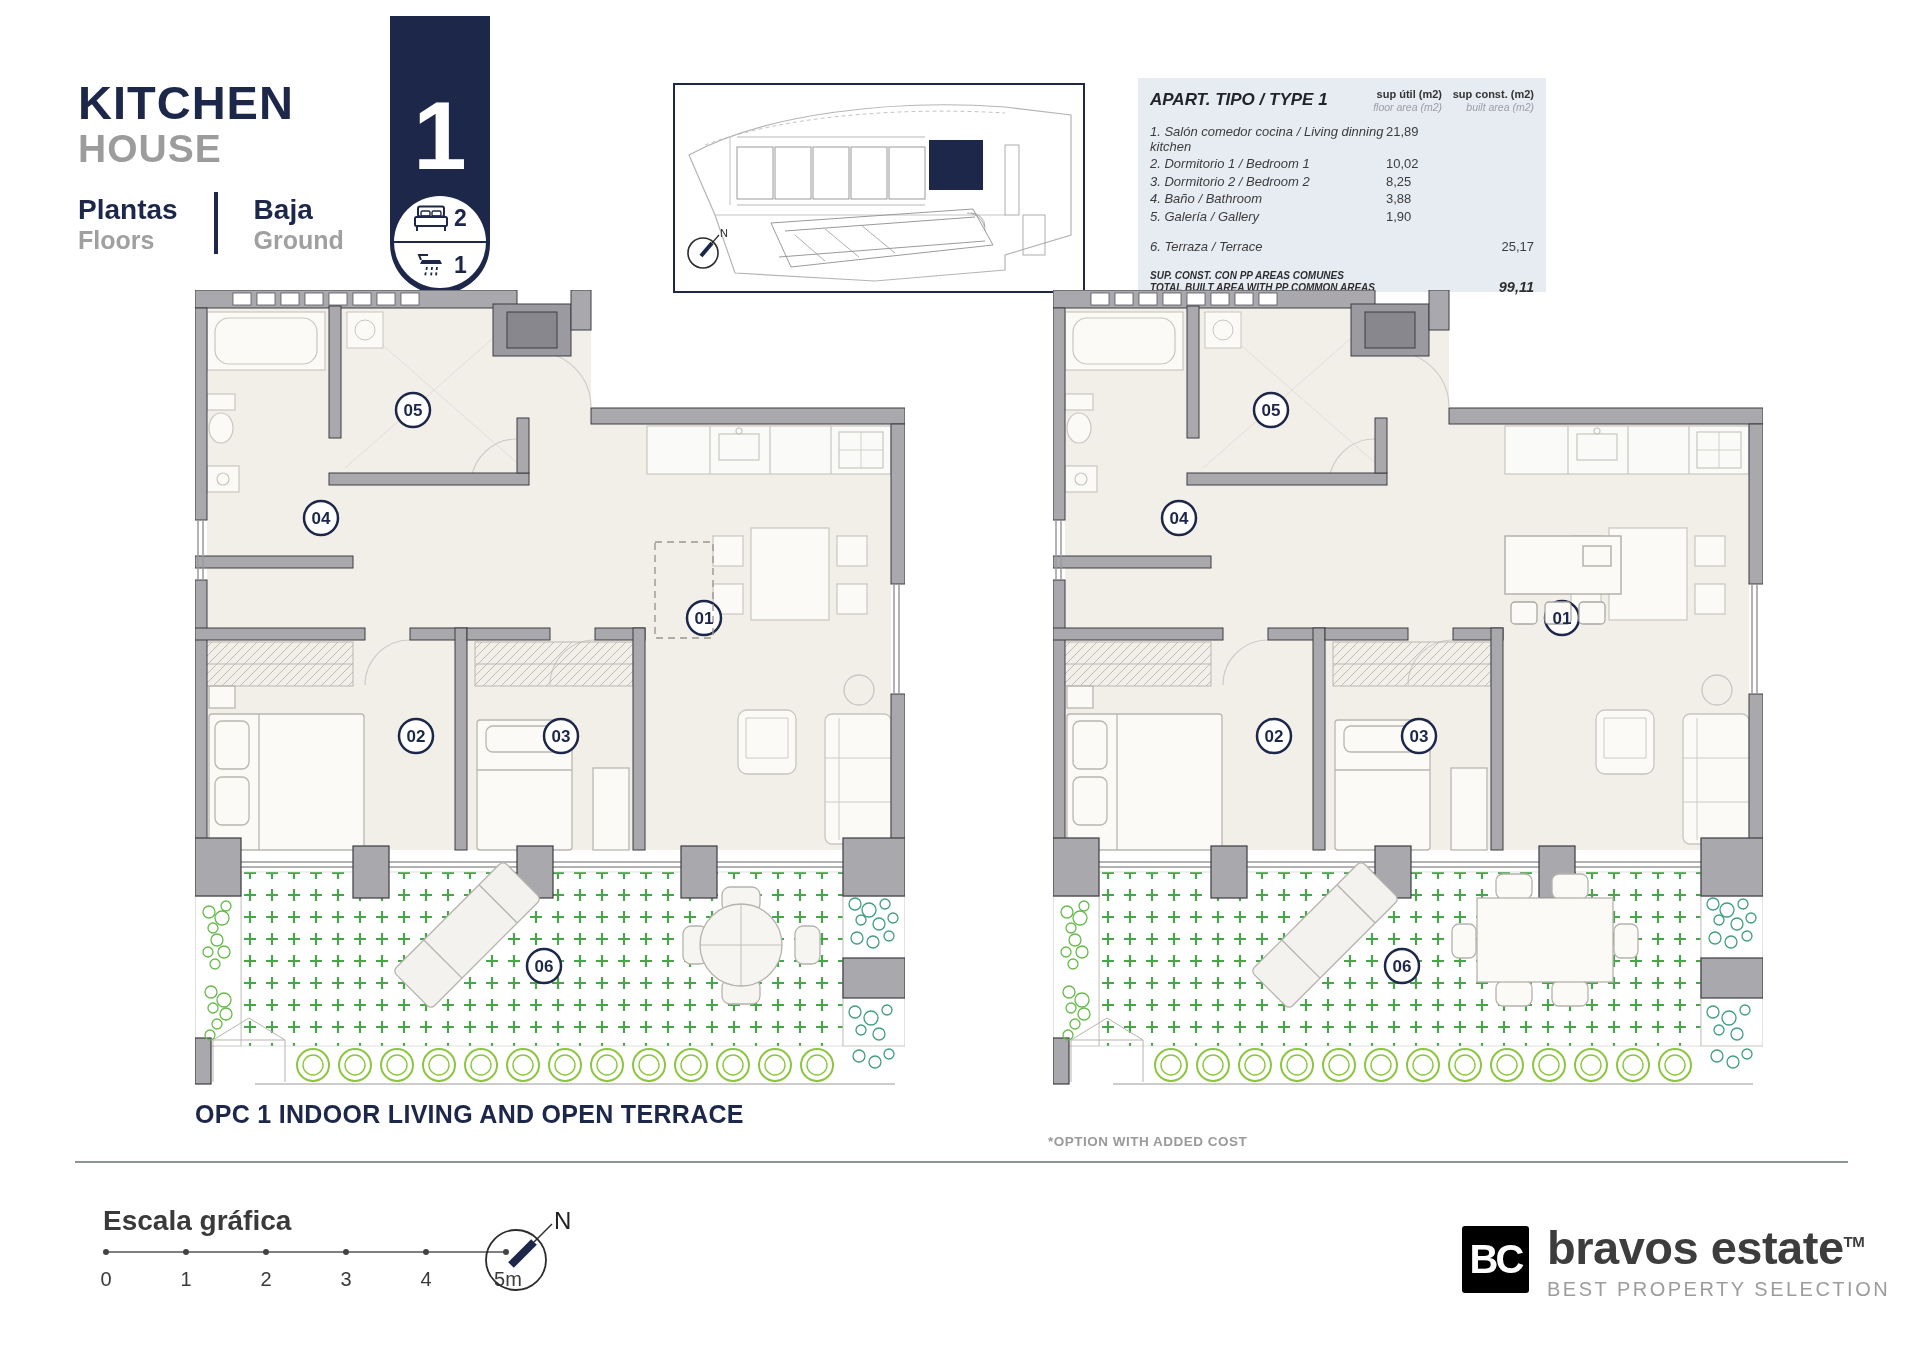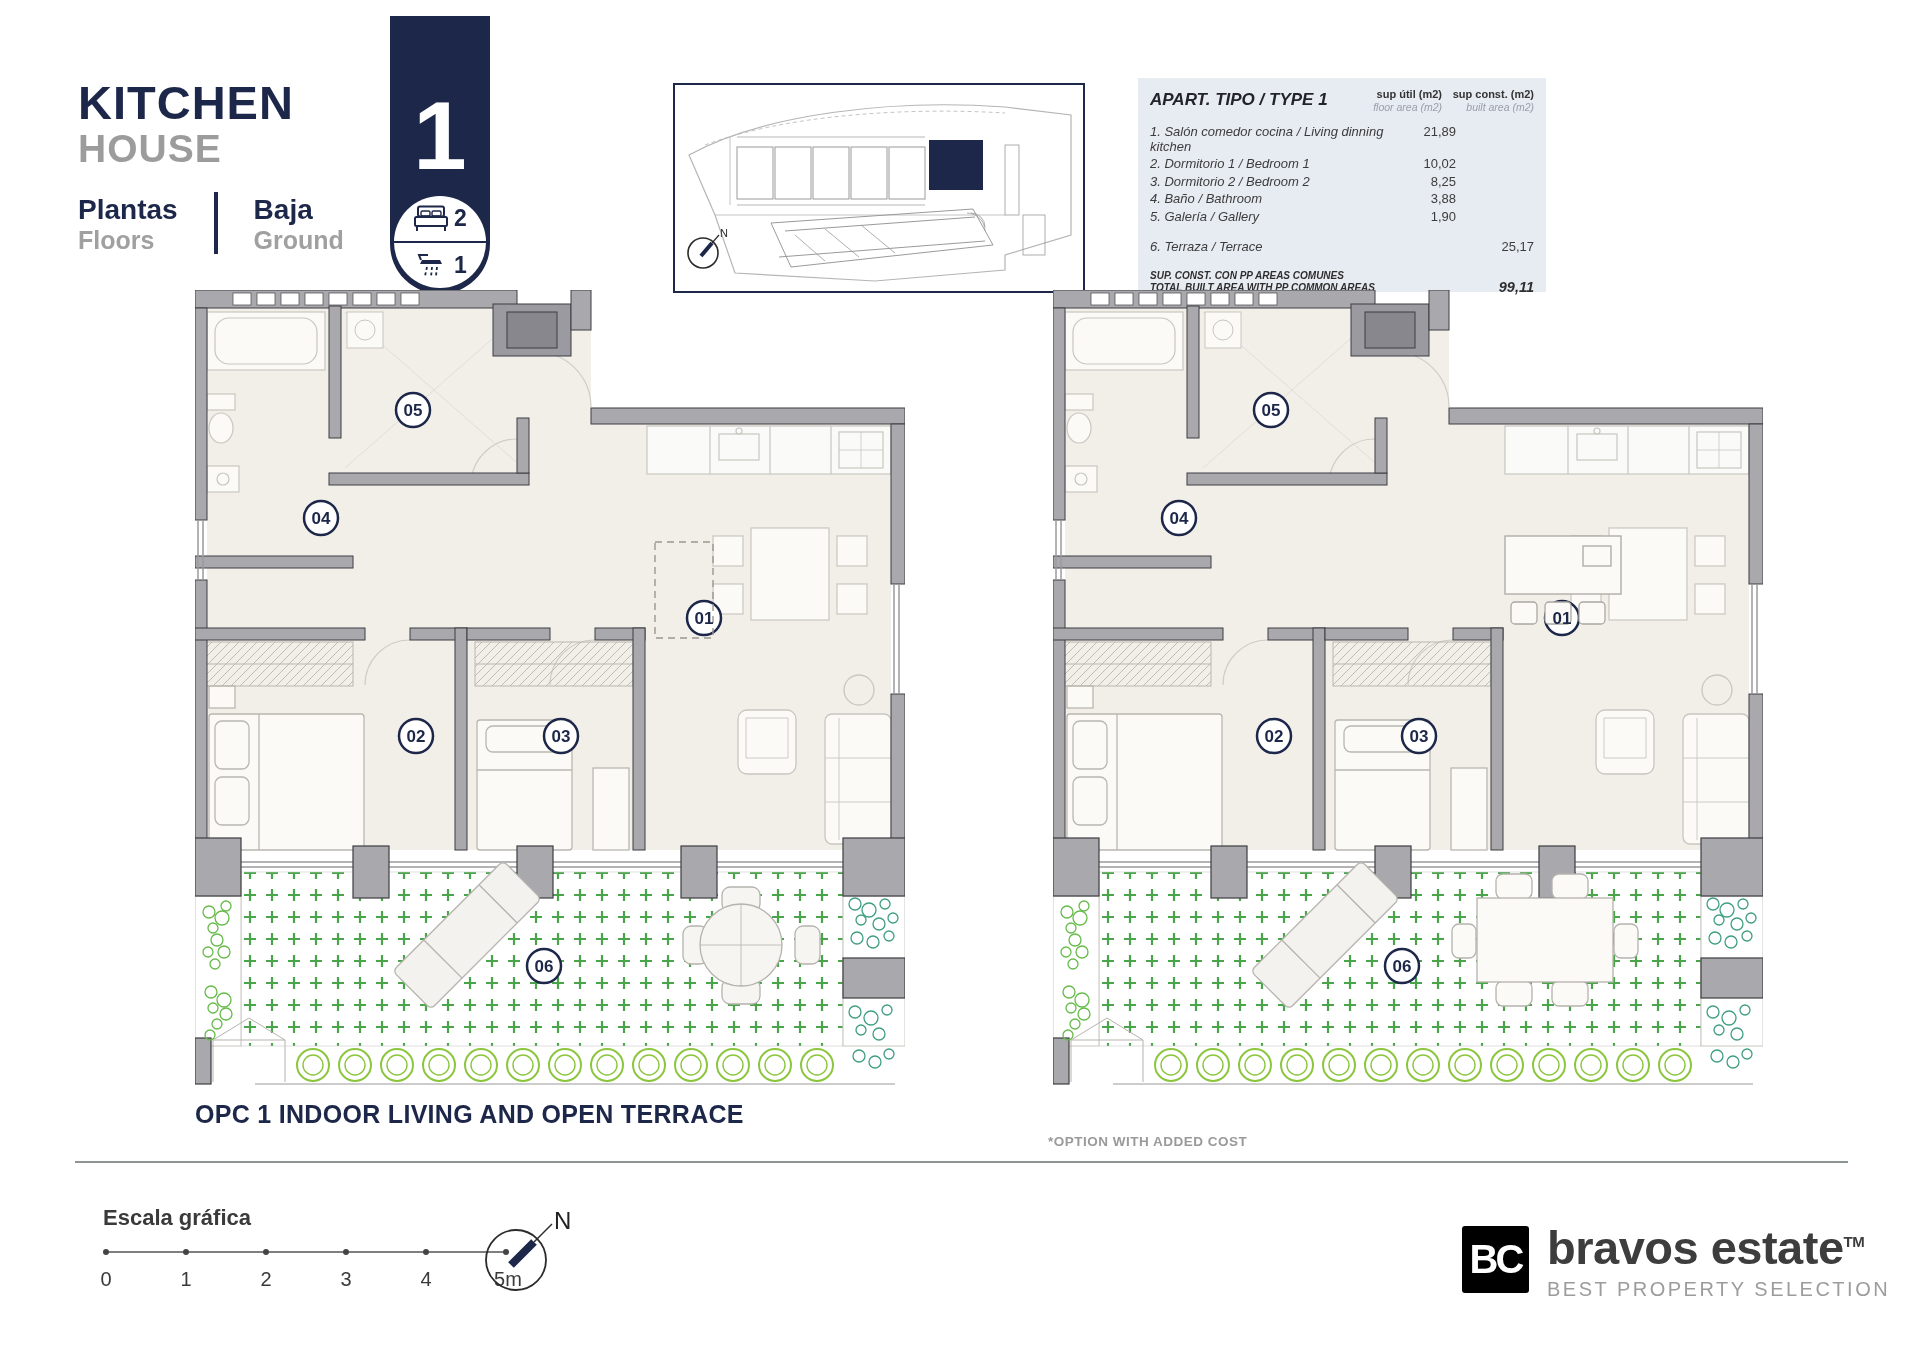--- a/index.html
+++ b/index.html
@@ -36,41 +36,41 @@
   .area-table { position:absolute; left:1138px; top:78px; width:408px; height:214px;
                 background:#e7ebf2; padding:10px 12px 8px 12px; color:#3c3c3c; }
   .at-head { display:flex; }
   .at-title { flex:1; font-size:17px; font-weight:bold; font-style:italic; color:#23232b; padding-top:2px; }
   .at-col { width:92px; text-align:right; line-height:1.2; }
   .at-col .l1 { font-size:11px; font-weight:bold; color:#333; }
   .at-col .l2 { font-size:10.5px; font-style:italic; color:#9aa0a8; }
   .at-rows { margin-top:10px; }
   .at-row { display:flex; font-size:13px; line-height:15px; margin-bottom:2.5px; }
   .at-row .lbl { flex:1; font-style:italic; color:#3c3c3c; }
-  .at-row .util { width:70px; text-align:right; }
+  .at-row .util { width:70px; text-align:left; }
   .at-row .const { width:78px; text-align:right; }
   .at-row.gap { margin-top:15px; }
   .at-total { display:flex; align-items:flex-end; margin-top:16px; }
   .at-total .lbls { flex:1; font-size:10px; font-weight:bold; font-style:italic; color:#2e2e2e; line-height:1.25; }
   .at-total .val { width:78px; text-align:right; font-size:14.5px; font-weight:bold; font-style:italic; color:#2e2e2e; }
 
   
   .plan { position:absolute; top:290px; width:710px; height:795px; }
   .plan.left { left:195px; }
   .plan.right { left:1053px; }
   .caption { position:absolute; top:1100px; font-size:25px; font-weight:bold; color:#1c2749; letter-spacing:0.3px; }
   .caption.left { left:195px; }
   .caption.right { left:1048px; }
   .caption-note { position:absolute; left:1048px; top:1134px; font-size:13.5px; font-weight:bold;
                   color:#9a9a9a; letter-spacing:0.5px; }
 
   .hr-divider { position:absolute; left:75px; top:1161px; width:1773px; height:2px; background:#8d9494; }
 
   
-  .scalebar-label { position:absolute; left:103px; top:1205px; font-size:22px; font-weight:bold; color:#3a3a3a; }
+  .scalebar-label { position:absolute; left:103px; top:1205px; font-size:28px; font-weight:bold; color:#3a3a3a; }
   .scalebar-svg { position:absolute; left:96px; top:1238px; }
   .compass-svg { position:absolute; left:468px; top:1205px; }
 
   .logo { position:absolute; left:1462px; top:1226px; display:flex; align-items:flex-start; gap:18px; }
   .logo-box { width:67px; height:67px; background:#000000; border-radius:3px;
               display:flex; align-items:center; justify-content:center; }
   .logo-box span { color:#fff; font-size:40px; font-weight:bold; letter-spacing:-3px; }
   .logo-text .name { font-size:47px; font-weight:bold; color:#3d3d3d; line-height:0.95; letter-spacing:-0.5px; }
   .logo-text .name sup { font-size:15px; font-weight:bold; color:#3d3d3d; vertical-align:super; }
   .logo-text .tagline { font-size:20px; color:#9c9c9c; letter-spacing:2.5px; margin-top:7px; }

